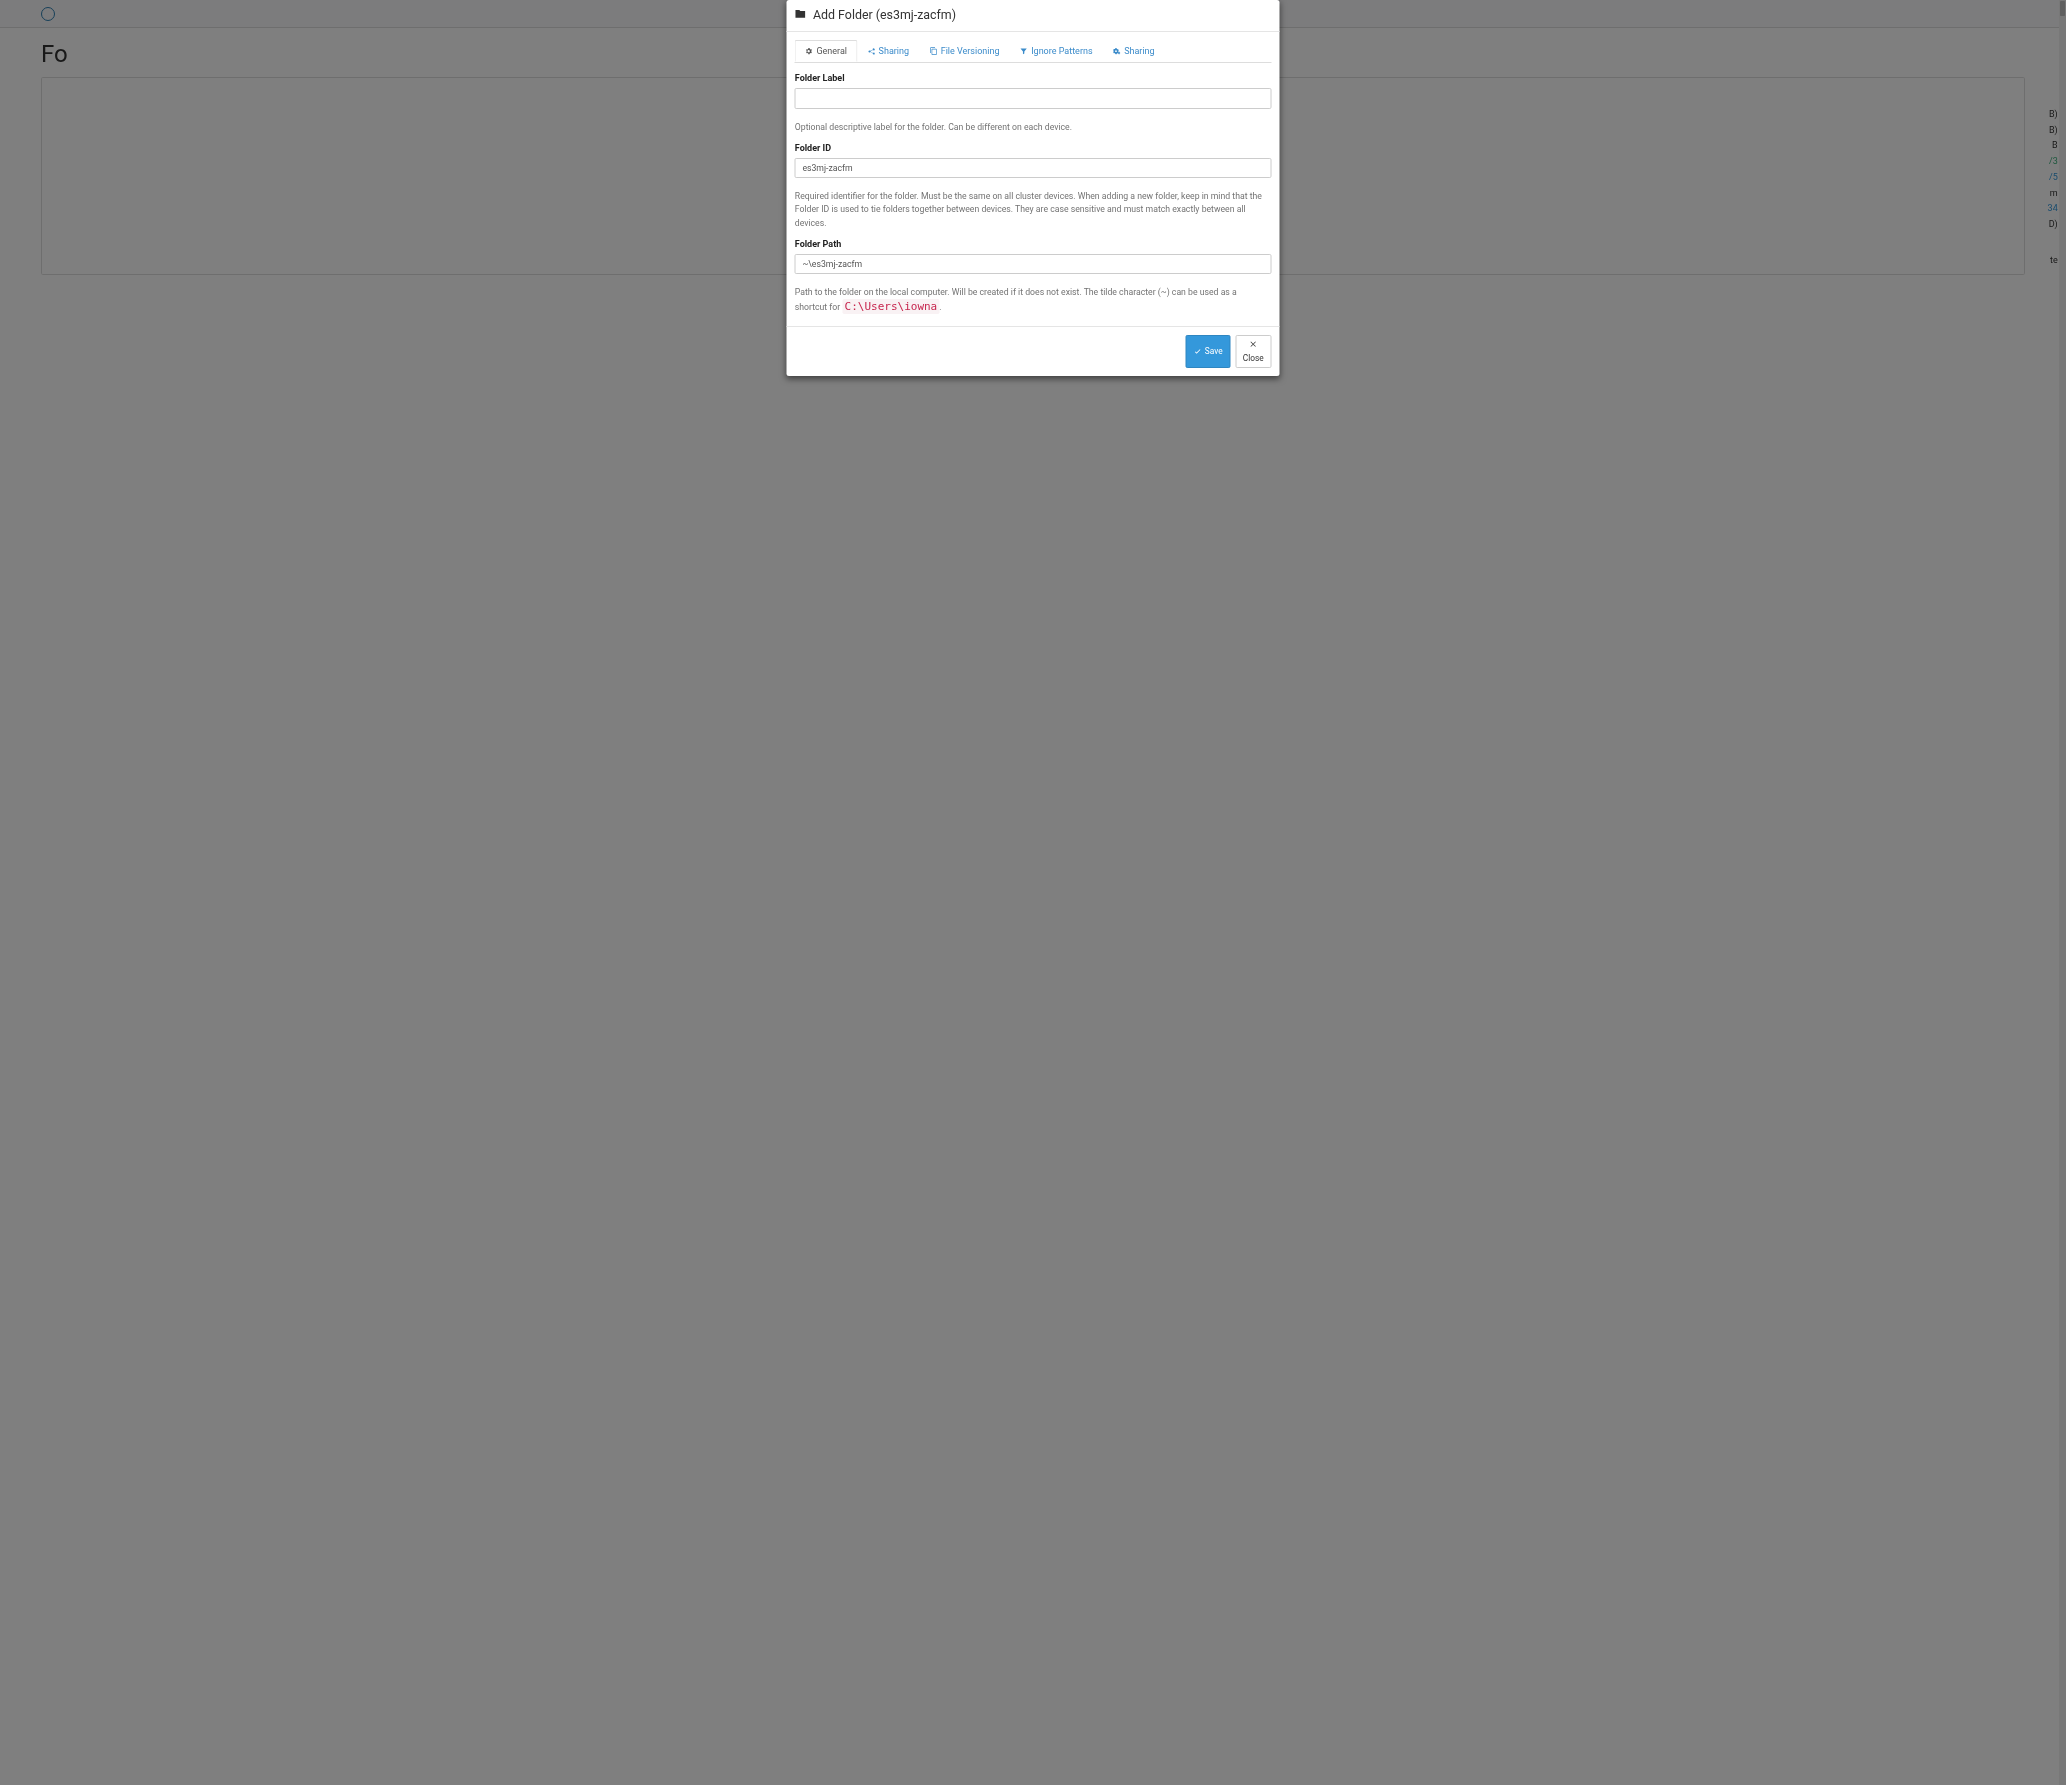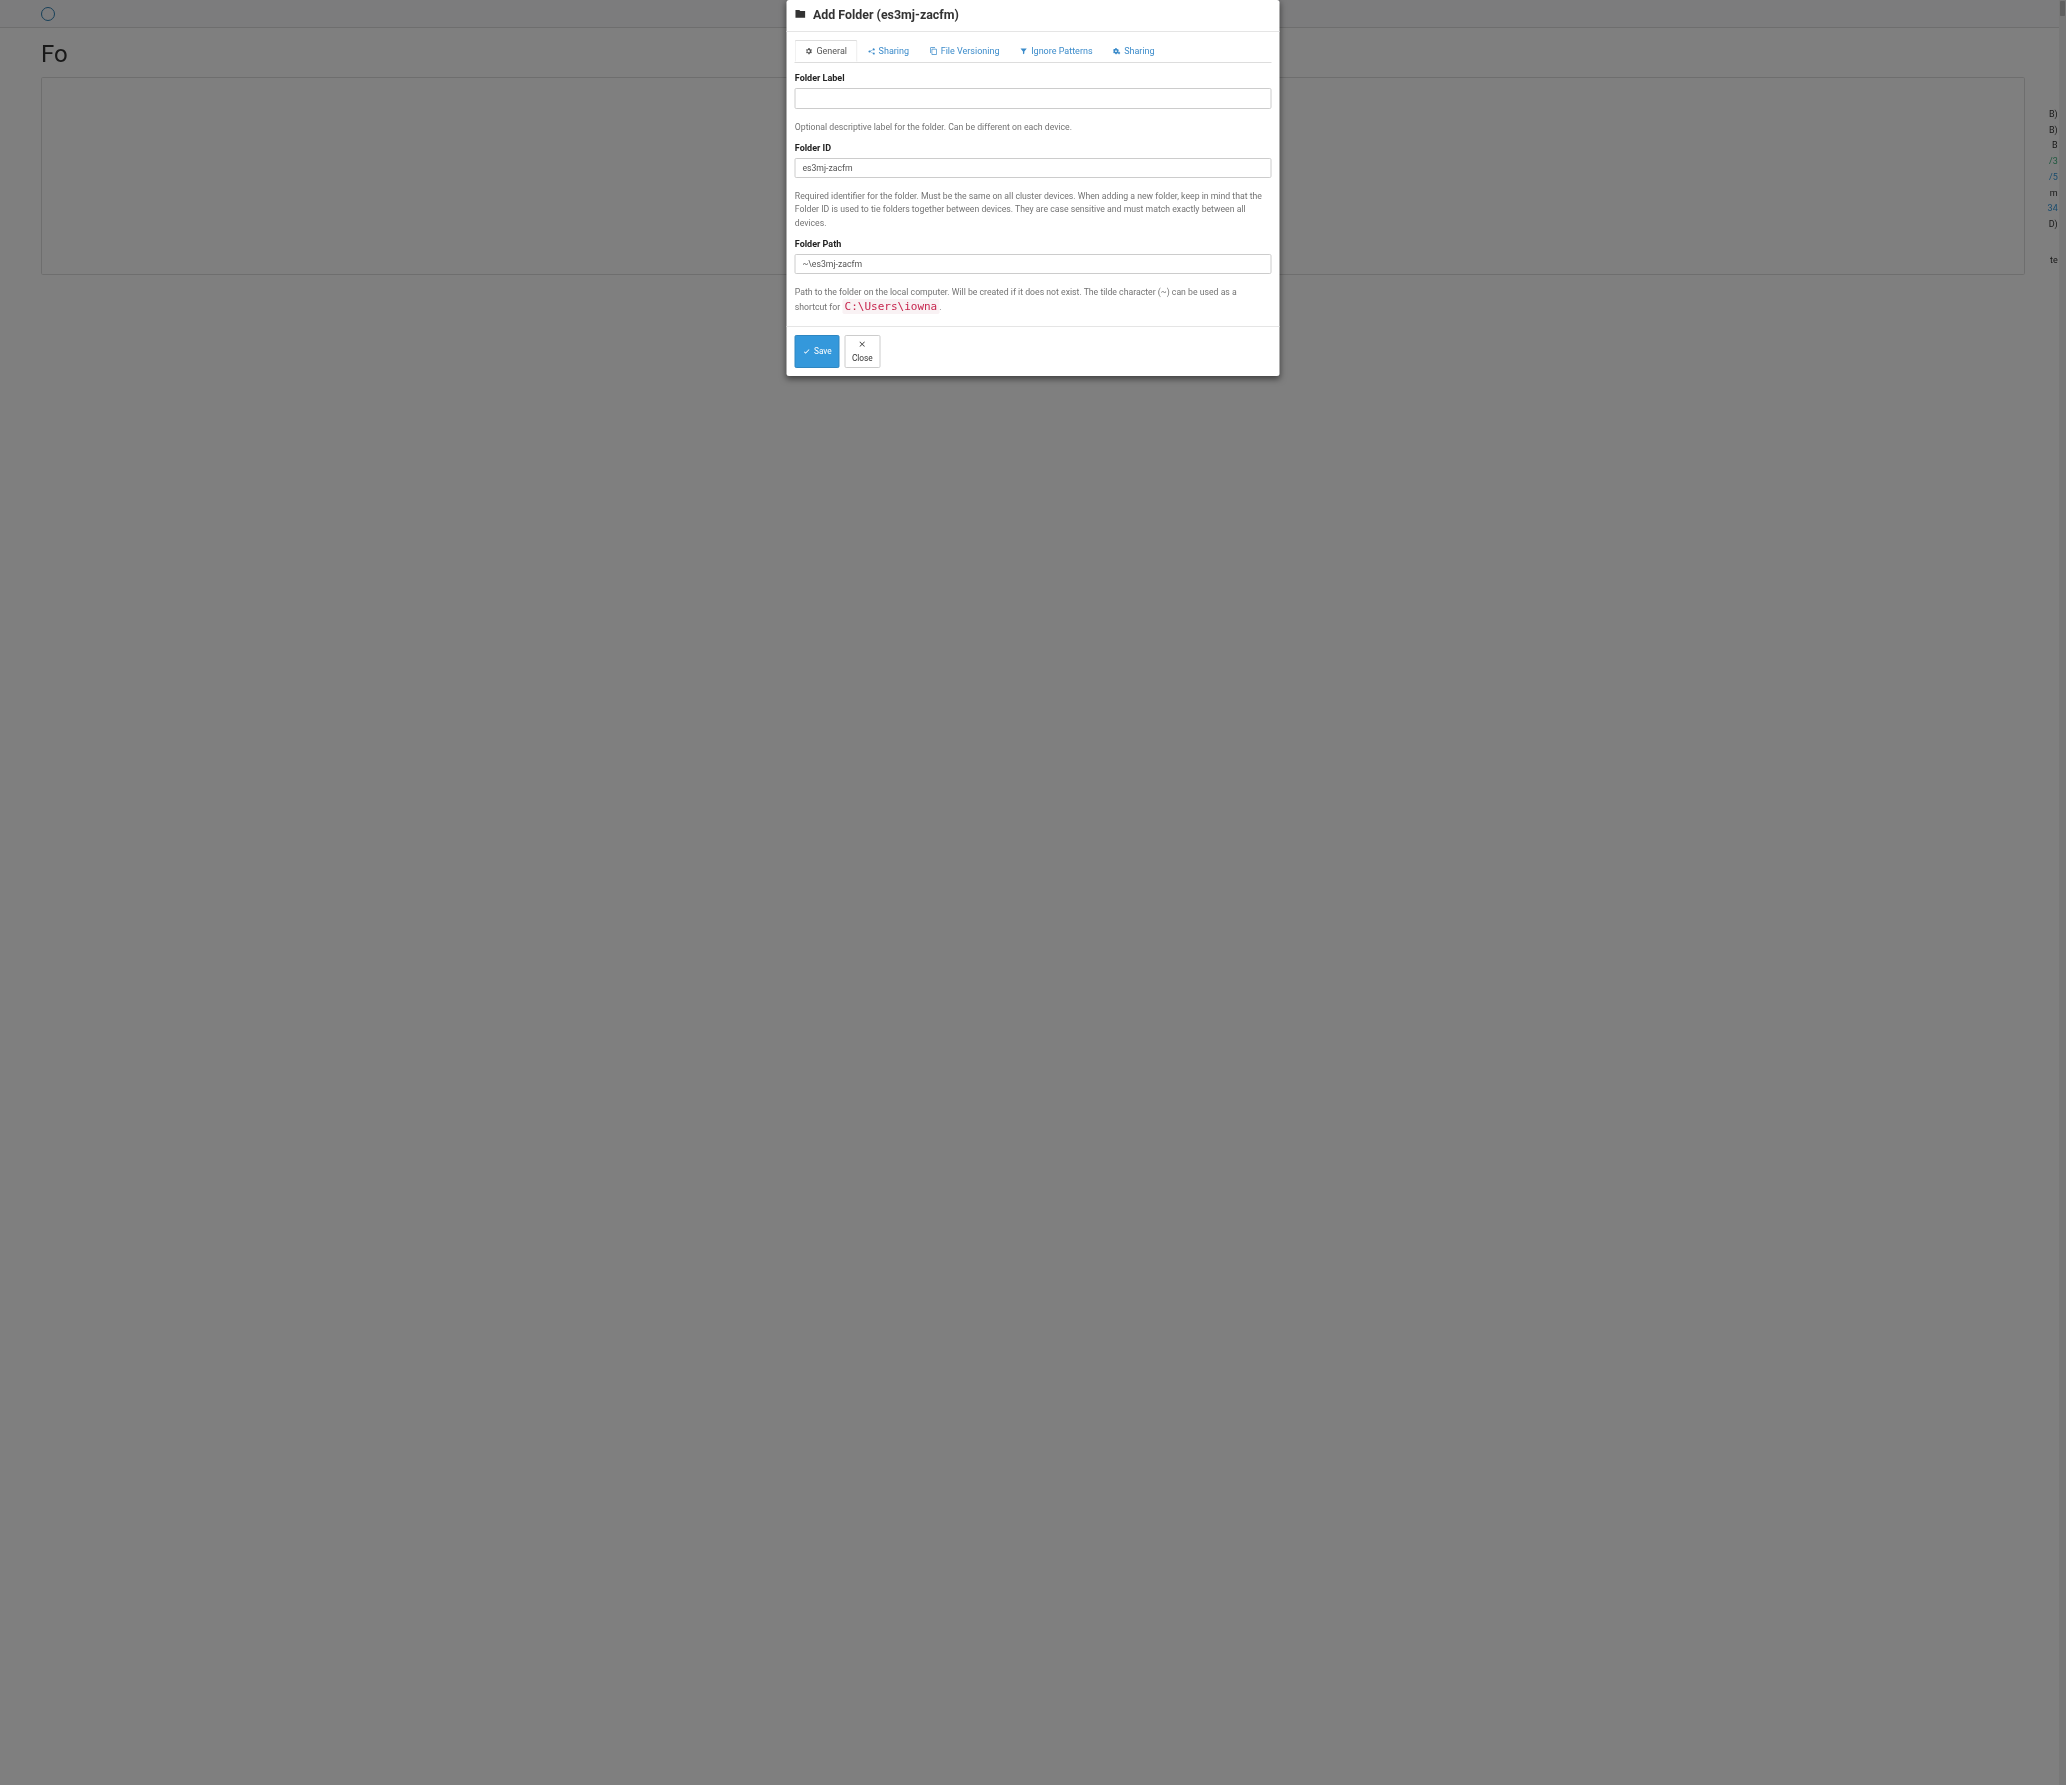--- a/index.html
+++ b/index.html
@@ -99,21 +99,21 @@
     display: flex;
     align-items: center;
     gap: 6.6px;
   }
   .modal-header .hicon {
     font-size: 11.6px;
     color: #333;
   }
   .modal-title {
     font-size: 12.4px;
-    font-weight: 700;
+    font-weight: 400;
     color: #333;
   }
   .modal-body {
     border-top: 0.4px solid #e5e5e5;
     padding: 8.3px;
   }
 
   
   .tabs {
     display: flex;
@@ -175,20 +175,21 @@
     border-radius: 1.7px;
     font-family: Menlo, Monaco, Consolas, monospace;
     font-size: 11px;
   }
 
   
   .modal-footer {
     border-top: 0.4px solid #e5e5e5;
     padding: 8.3px;
     display: flex;
+    justify-content: flex-end;
     gap: 5px;
   }
   .btn {
     padding: 3.7px 6.6px;
     font-size: 8.3px;
     border-radius: 1.7px;
     cursor: pointer;
     display: inline-flex;
     align-items: center;
     gap: 3.3px;

